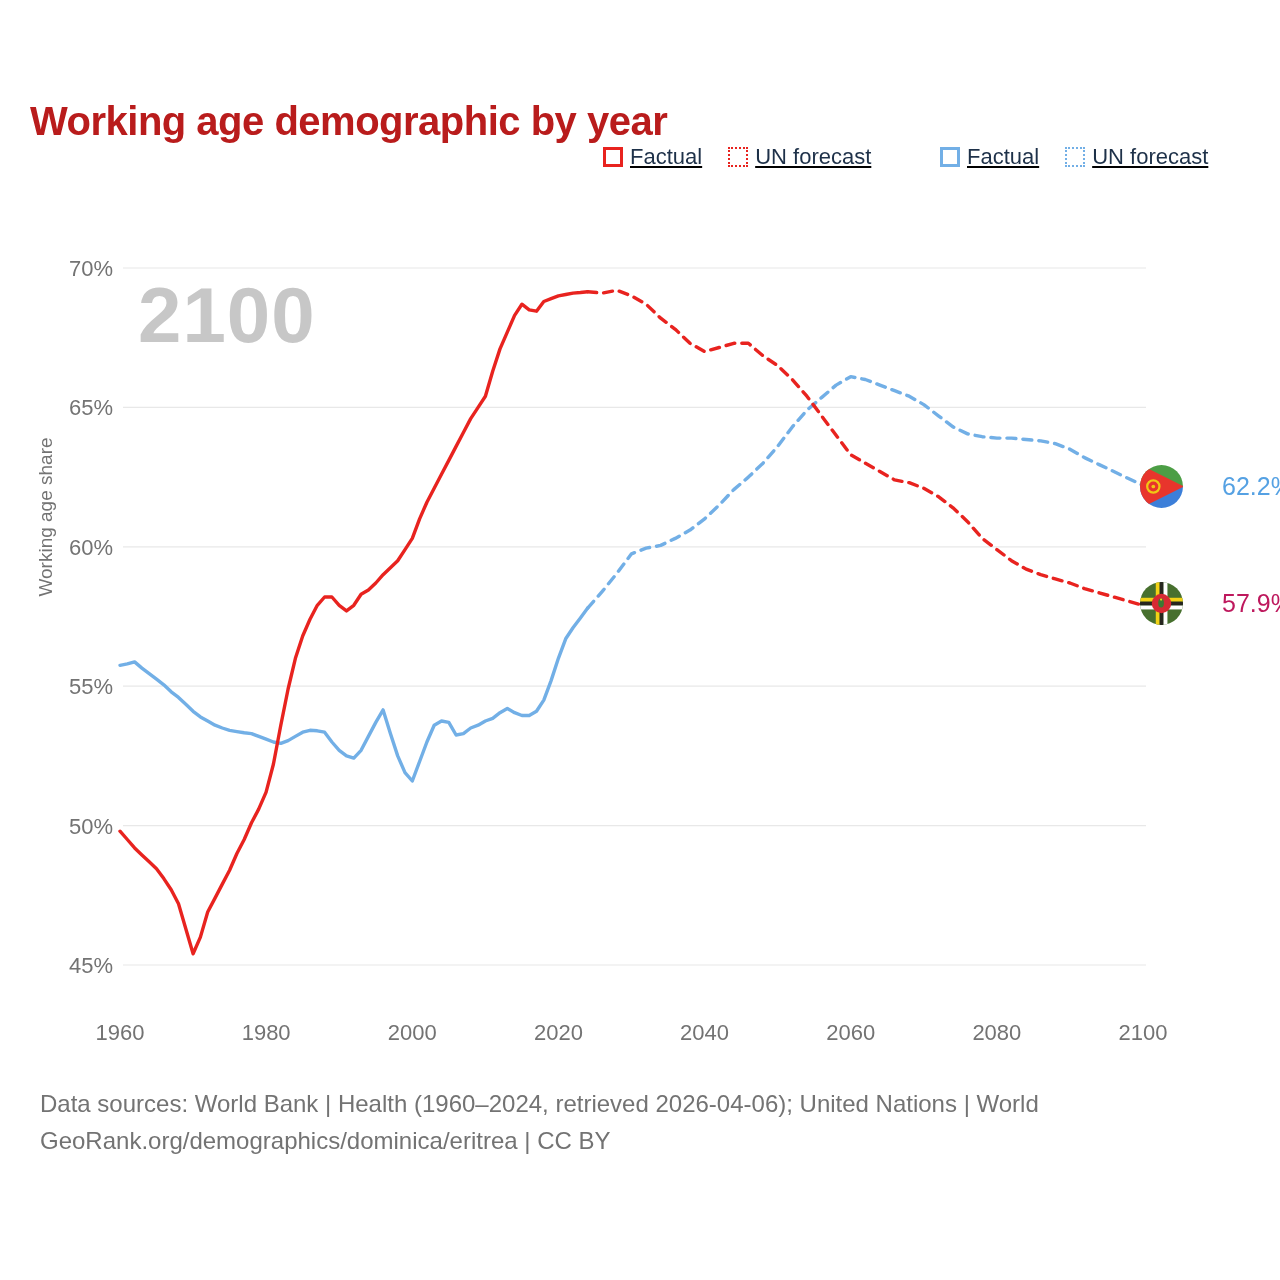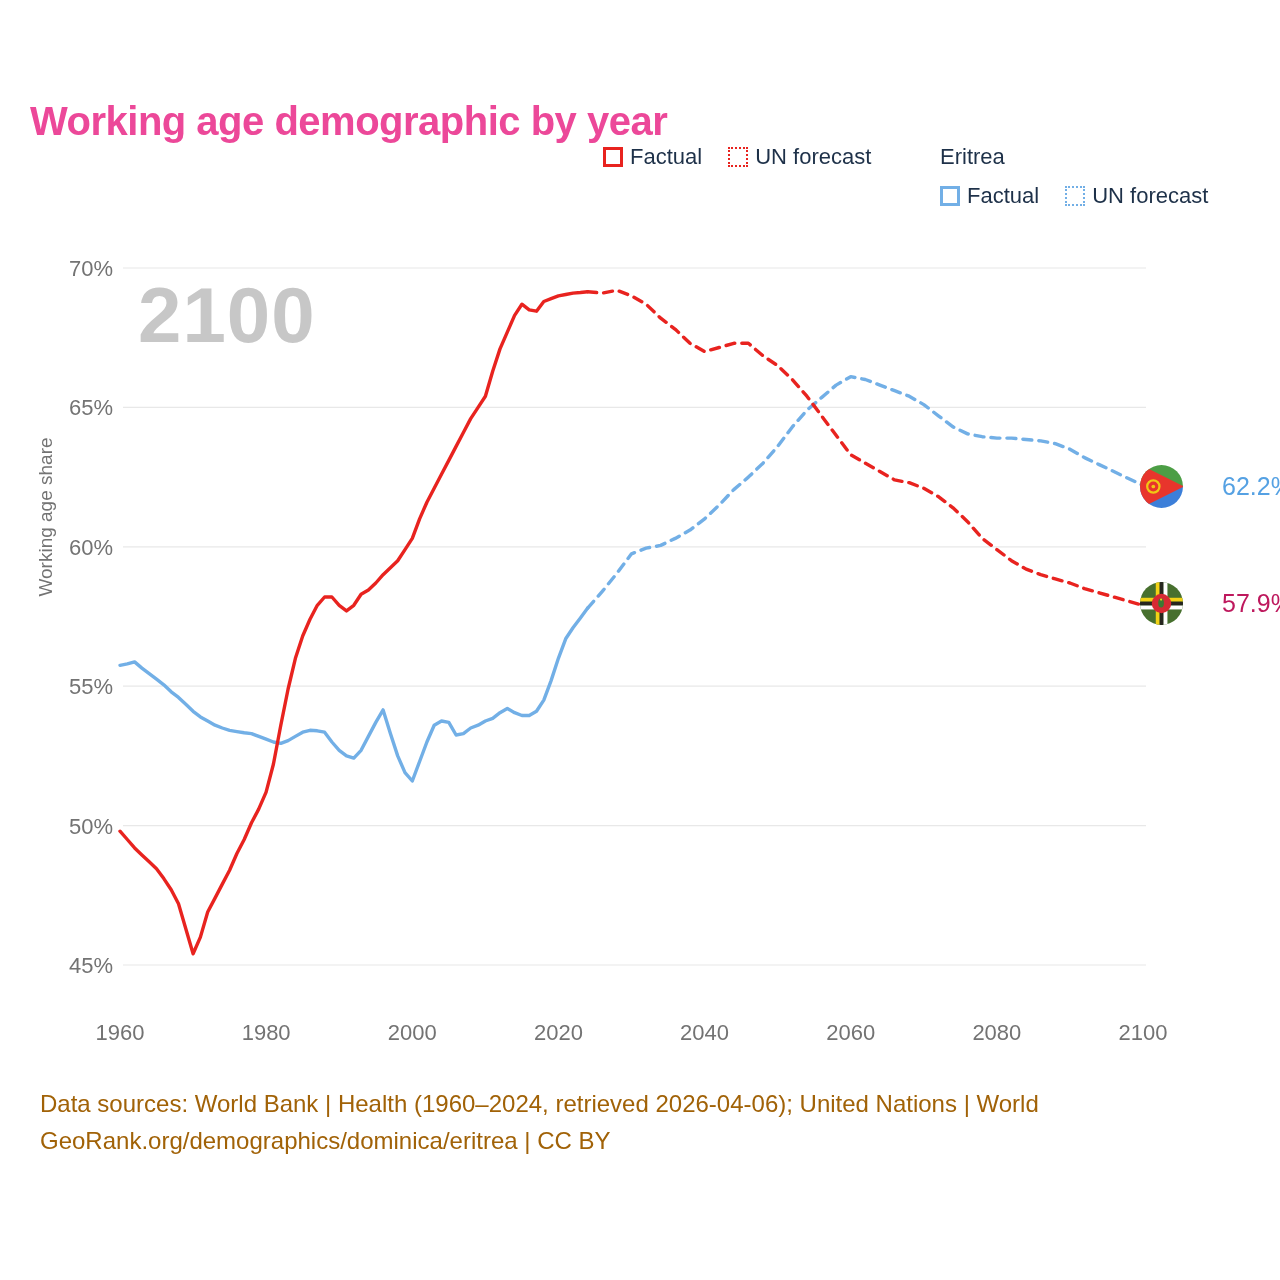--- a/index.html
+++ b/index.html
@@ -4,29 +4,29 @@
 <style>
   html,body{margin:0;padding:0;}
   body{
     width:1280px;height:1280px;position:relative;overflow:hidden;
     background:#ffffff;
     font-family:"Liberation Sans", sans-serif;
     -webkit-font-smoothing:antialiased;
   }
   .title{
     position:absolute;left:30px;top:72px;
-    font-size:40px;font-weight:700;color:#ec4899;letter-spacing:-0.5px;
+    font-size:40px;font-weight:700;color:#b91c1c;letter-spacing:-0.5px;
   }
   
   .legend-group{position:absolute;top:144px;}
   .legend-group.dominica{left:603px;}
   .legend-group.eritrea{left:940px;}
   .legend-country{font-size:22px;color:#1e3149;margin-bottom:13px;}
   .legend-row{display:flex;align-items:center;gap:26px;}
-  .legend-item{display:flex;align-items:center;gap:7px;cursor:pointer;}
+  .legend-item{display:flex;align-items:center;gap:7px;cursor:pointer;text-decoration:underline;}
   .legend-label{font-size:22px;color:#1e3149;}
   .swatch{width:20px;height:20px;background:#fff;box-sizing:border-box;display:inline-block;}
   .swatch.solid-red{border:3px solid #e8231f;}
   .swatch.dotted-red{border:2px dotted #e8231f;}
   .swatch.solid-blue{border:3px solid #72afe6;}
   .swatch.dotted-blue{border:2px dotted #72afe6;}
   
   .watermark{
     position:absolute;left:138px;top:276px;
     font-size:78px;font-weight:700;color:#c7c7c7;line-height:1;letter-spacing:1px;
@@ -39,21 +39,21 @@
   #chart-svg{position:absolute;left:0;top:0;z-index:1;}
   .overlay{z-index:2;}
   
   .endlabel{position:absolute;display:flex;align-items:center;gap:5px;z-index:3;}
   .endlabel.eritrea{left:1139px;top:464px;}
   .endlabel.dominica{left:1139px;top:581px;}
   .endvalue{font-size:25px;margin-left:33px;}
   .endvalue.blue{color:#55a1e3;}
   .endvalue.red{color:#be185d;}
   
-  .footer{position:absolute;left:40px;top:1086px;width:1190px;color:#a16207;font-size:24px;line-height:36.5px;}
+  .footer{position:absolute;left:40px;top:1086px;width:1190px;color:#737373;font-size:24px;line-height:36.5px;}
   .footer .link-line{cursor:pointer;}
 </style>
 </head>
 <body>
 
 <svg id="chart-svg" width="1280" height="1280">
     <line x1="123" x2="1146" y1="268" y2="268" stroke="#e8e8e8" stroke-width="1.2"></line>
     <text x="113" y="276" text-anchor="end" fill="#737373" font-size="22">70%</text>
     <line x1="123" x2="1146" y1="407.4" y2="407.4" stroke="#e8e8e8" stroke-width="1.2"></line>
     <text x="113" y="415.4" text-anchor="end" fill="#737373" font-size="22">65%</text>
@@ -88,21 +88,20 @@
       <span class="legend-label">Factual</span>
     </span>
     <span class="legend-item">
       <span class="swatch dotted-red"></span>
       <span class="legend-label">UN forecast</span>
     </span>
   </div>
 </div>
 
 <div class="legend-group eritrea overlay">
-  <div class="legend-country">Eritrea</div>
   <div class="legend-row">
     <span class="legend-item">
       <span class="swatch solid-blue"></span>
       <span class="legend-label">Factual</span>
     </span>
     <span class="legend-item">
       <span class="swatch dotted-blue"></span>
       <span class="legend-label">UN forecast</span>
     </span>
   </div>

